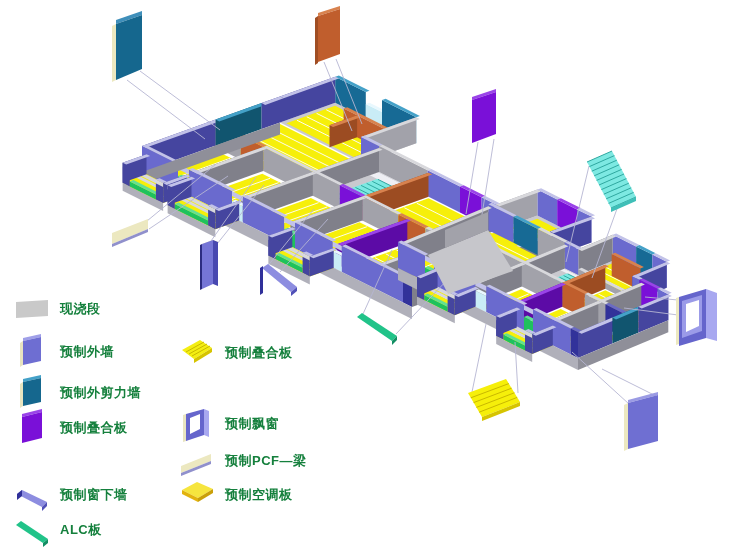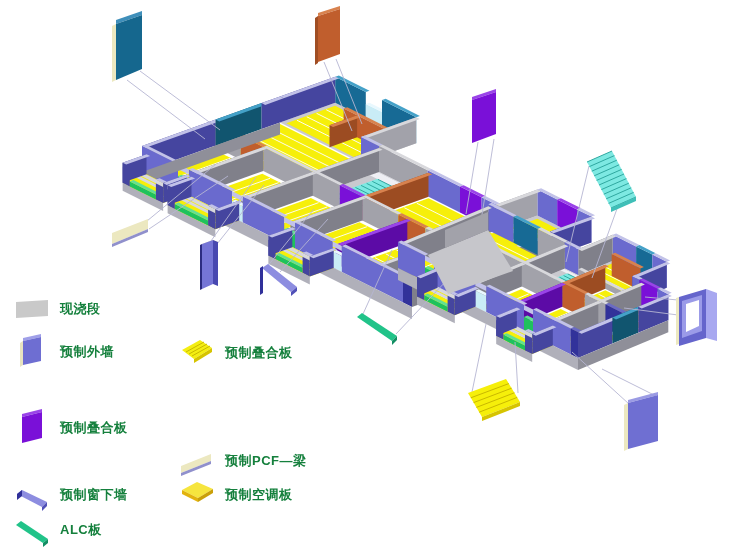--- a/index.html
+++ b/index.html
@@ -485,20 +485,28 @@
     <span class="llabel">现浇段</span>
   </div>
   <div class="lrow" style="left:13px;top:333px">
     <svg width="38" height="38" viewBox="0 0 38 38">
       <polygon points="7,10 10,8 10,32 7,34" fill="#e8e4c0"></polygon>
       <polygon points="10,8 28,4 28,1 10,5" fill="#9f9fe8"></polygon>
       <polygon points="10,8 28,4 28,28 10,32" fill="#6e6ed2"></polygon>
     </svg>
     <span class="llabel">预制外墙</span>
   </div>
+  <div class="lrow" style="left:13px;top:374px">
+    <svg width="38" height="38" viewBox="0 0 38 38">
+      <polygon points="7,10 10,8 10,32 7,34" fill="#e8e4c0"></polygon>
+      <polygon points="10,8 28,4 28,1 10,5" fill="#44a1c8"></polygon>
+      <polygon points="10,8 28,4 28,28 10,32" fill="#15678e"></polygon>
+    </svg>
+    <span class="llabel">预制外剪力墙</span>
+  </div>
   <div class="lrow" style="left:13px;top:409px">
     <svg width="38" height="38" viewBox="0 0 38 38">
       <polygon points="9,8 29,3 29,0 9,5" fill="#9a44e8"></polygon>
       <polygon points="9,8 29,3 29,29 9,34" fill="#7a10d8"></polygon>
     </svg>
     <span class="llabel">预制叠合板</span>
   </div>
   <div class="lrow" style="left:13px;top:476px">
     <svg width="38" height="38" viewBox="0 0 38 38">
       <polygon points="4,18 9,14 34,26 29,31" fill="#8d8de0"></polygon>
@@ -518,20 +526,29 @@
   <div class="lrow" style="left:178px;top:334px">
     <svg width="38" height="38" viewBox="0 0 38 38">
       <polygon points="4,16 22,6 34,14 16,25" fill="#f4ee12"></polygon>
       <line x1="8" y1="18" x2="26" y2="8" stroke="#c9b800" stroke-width="1"></line>
       <line x1="11" y1="20" x2="29" y2="10" stroke="#c9b800" stroke-width="1"></line>
       <line x1="14" y1="22" x2="32" y2="12" stroke="#c9b800" stroke-width="1"></line>
       <polygon points="16,25 34,14 34,18 16,29" fill="#d6c400"></polygon>
     </svg>
     <span class="llabel">预制叠合板</span>
   </div>
+  <div class="lrow" style="left:178px;top:405px">
+    <svg width="38" height="38" viewBox="0 0 38 38">
+      <polygon points="5,10 8,9 8,36 5,37" fill="#e8e4c0"></polygon>
+      <polygon points="8,9 26,4 26,30 8,36" fill="#6565cc"></polygon>
+      <polygon points="12,13 22,9 22,24 12,29" fill="#ffffff"></polygon>
+      <polygon points="26,4 31,6 31,32 26,30" fill="#a8a8f0"></polygon>
+    </svg>
+    <span class="llabel">预制飘窗</span>
+  </div>
   <div class="lrow" style="left:178px;top:442px">
     <svg width="38" height="38" viewBox="0 0 38 38">
       <polygon points="3,24 33,12 33,19 3,31" fill="#ece8c0"></polygon>
       <polygon points="3,31 33,19 33,22 3,34" fill="#9090cc"></polygon>
     </svg>
     <span class="llabel">预制PCF—梁</span>
   </div>
   <div class="lrow" style="left:178px;top:476px">
     <svg width="38" height="38" viewBox="0 0 38 38">
       <polygon points="4,14 19,6 35,13 20,22" fill="#f6e53e"></polygon>

